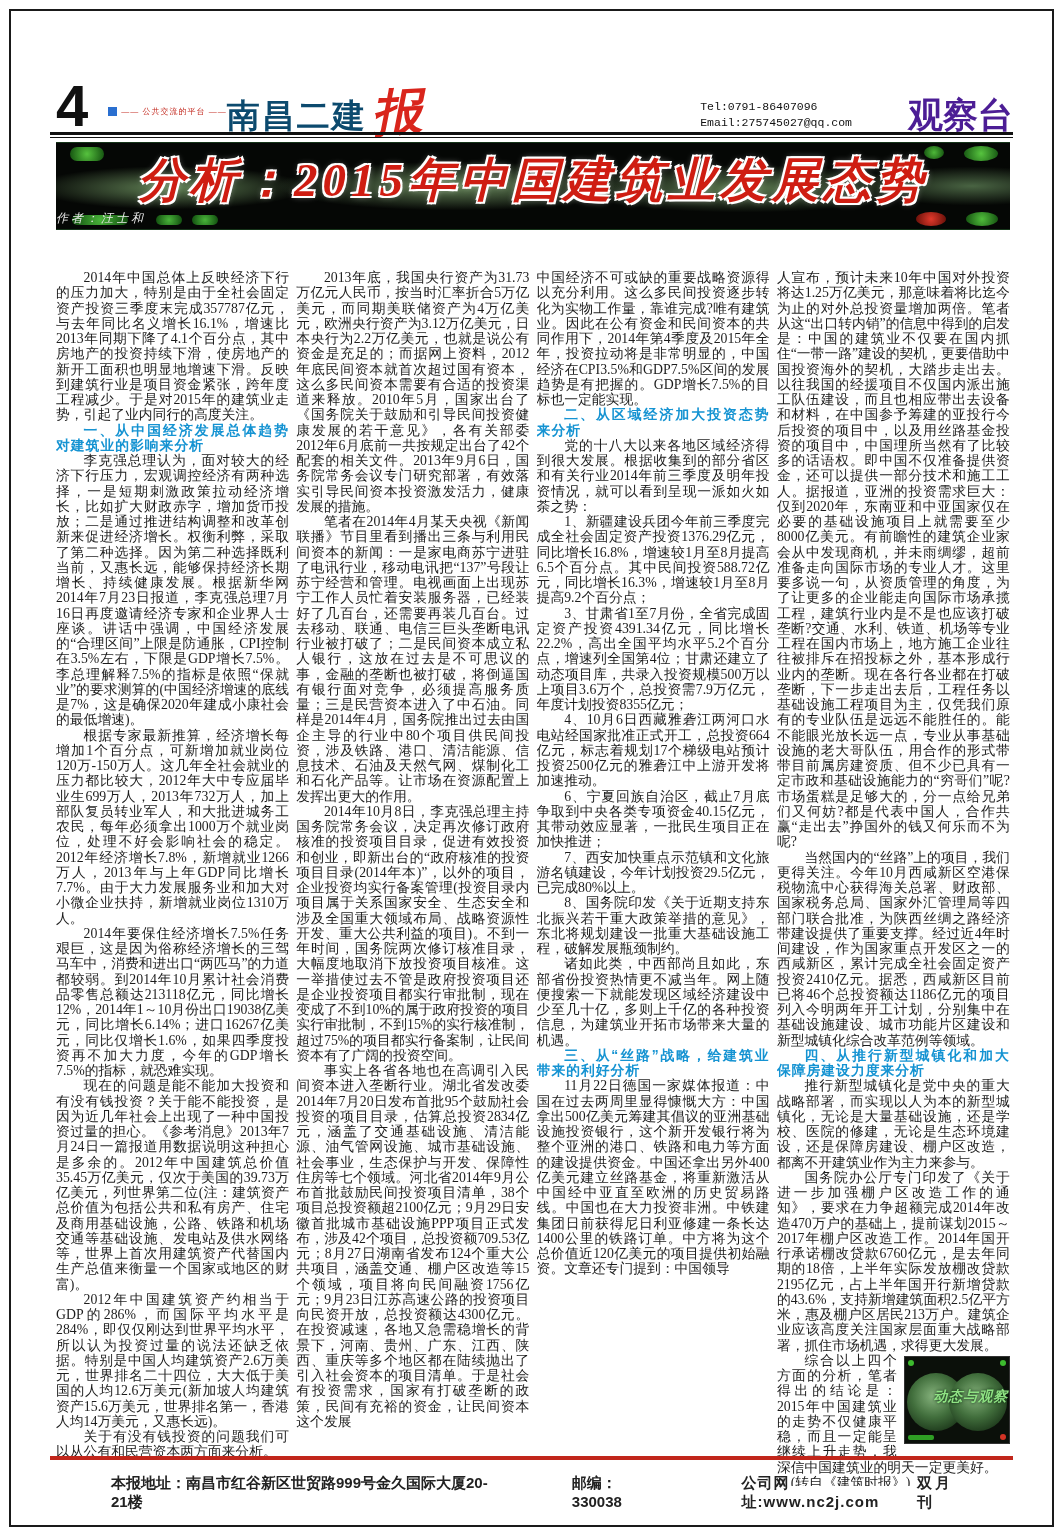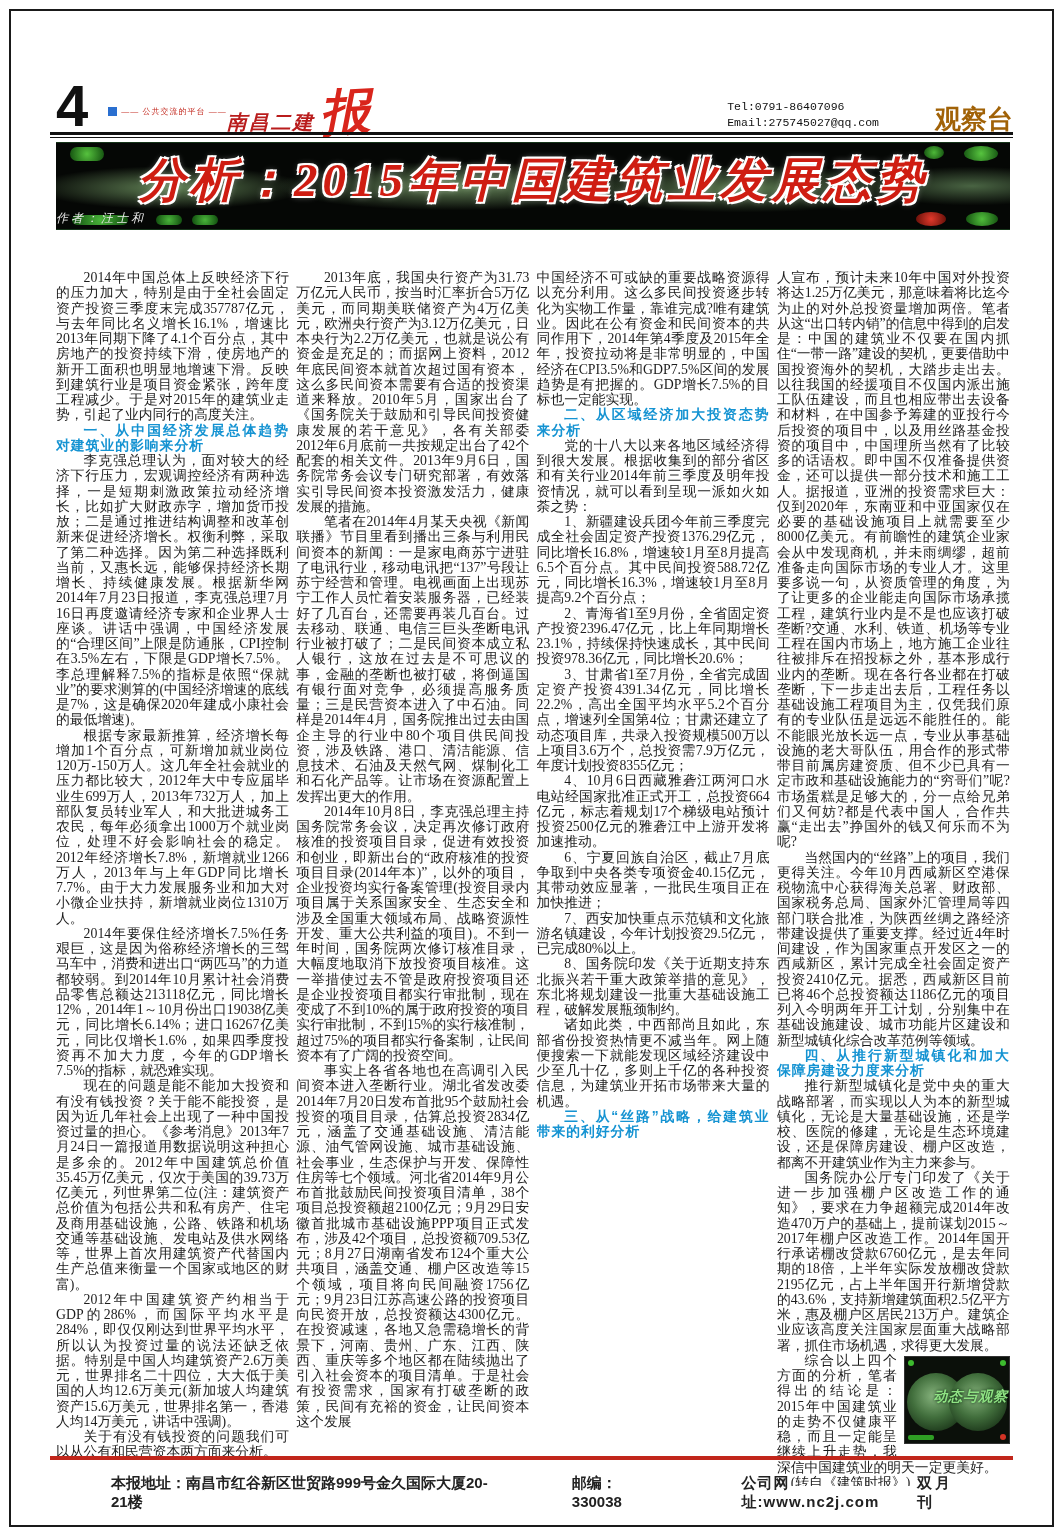--- a/index.html
+++ b/index.html
@@ -7,25 +7,25 @@
        font-family:"Liberation Serif","DejaVu Serif",serif;color:#1c1c1c;}
   .page-frame{position:absolute;left:9px;top:9px;right:9px;bottom:9px;border:2px solid #1a1a1a;pointer-events:none;}
 
   
   .masthead{position:absolute;left:56px;top:66px;right:50px;height:66px;display:flex;align-items:flex-end;}
   .page-num{font-family:"Liberation Sans","DejaVu Sans",sans-serif;font-size:58px;font-weight:700;line-height:0.9;color:#111;}
   .logo{margin-left:20px;display:flex;}
   .logo-tagline{display:flex;align-items:center;font-family:"Liberation Sans",sans-serif;font-size:8px;color:#c3281e;letter-spacing:1px;margin-bottom:1px;}
   .logo-sq{width:9px;height:9px;background:#2a6fd0;margin-right:4px;display:inline-block;}
   .logo-row{display:flex;align-items:flex-end;}
-  .brand{font-family:"Liberation Sans","DejaVu Sans",sans-serif;font-size:20px;font-weight:800;color:#b91c1c;letter-spacing:2px;line-height:1;font-style:italic;}
+  .brand{font-family:"Liberation Sans","DejaVu Sans",sans-serif;font-size:33px;font-weight:800;color:#0c4a6e;letter-spacing:2px;line-height:1;}
   .brand-suffix{font-family:"Liberation Serif",serif;font-style:italic;font-weight:700;font-size:50px;color:#d9251c;line-height:0.8;margin-left:5px;transform:rotate(-3deg);}
   .mast-right{margin-left:auto;display:flex;align-items:flex-end;gap:42px;}
   .contact{font-family:"Liberation Mono","DejaVu Sans Mono",monospace;font-size:11.5px;line-height:1.45;color:#111;text-align:left;}
-  .section-label{font-family:"Liberation Sans",sans-serif;font-size:26px;font-weight:700;color:#a16207;margin-left:14px;line-height:1;}
+  .section-label{font-family:"Liberation Sans",sans-serif;font-size:35px;font-weight:700;color:#4c1d95;margin-left:14px;line-height:1;}
   .rule-thick{position:absolute;left:50px;right:50px;top:132px;height:3px;background:#111;}
   .rule-thin{position:absolute;left:50px;right:50px;top:137px;height:1px;background:#111;}
 
   
   .banner{position:absolute;left:56px;top:142px;width:954px;height:86px;overflow:hidden;
     background:
       radial-gradient(ellipse 190px 30px at 12% 52%, rgba(120,160,105,.80), rgba(30,60,28,0) 72%),
       radial-gradient(ellipse 250px 34px at 42% 50%, rgba(128,168,112,.78), rgba(30,60,28,0) 72%),
       radial-gradient(ellipse 240px 33px at 72% 53%, rgba(120,160,105,.75), rgba(30,60,28,0) 72%),
       radial-gradient(ellipse 150px 27px at 96% 50%, rgba(110,150,100,.65), rgba(30,60,28,0) 72%),
@@ -126,44 +126,44 @@
 
 <div class="article">
 
   <div class="col">
     <p class="para">2014年中国总体上反映经济下行的压力加大，特别是由于全社会固定资产投资三季度末完成357787亿元，与去年同比名义增长16.1%，增速比2013年同期下降了4.1个百分点，其中房地产的投资持续下滑，使房地产的新开工面积也明显地增速下滑。反映到建筑行业是项目资金紧张，跨年度工程减少。于是对2015年的建筑业走势，引起了业内同行的高度关注。</p>
     <p class="sec">一、从中国经济发展总体趋势对建筑业的影响来分析</p>
     <p class="para">李克强总理认为，面对较大的经济下行压力，宏观调控经济有两种选择，一是短期刺激政策拉动经济增长，比如扩大财政赤字，增加货币投放；二是通过推进结构调整和改革创新来促进经济增长。权衡利弊，采取了第二种选择。因为第二种选择既利当前，又惠长远，能够保持经济长期增长、持续健康发展。根据新华网2014年7月23日报道，李克强总理7月16日再度邀请经济专家和企业界人士座谈。讲话中强调，中国经济发展的“合理区间”上限是防通胀，CPI控制在3.5%左右，下限是GDP增长7.5%。李总理解释7.5%的指标是依照“保就业”的要求测算的(中国经济增速的底线是7%，这是确保2020年建成小康社会的最低增速)。</p>
     <p class="para">根据专家最新推算，经济增长每增加1个百分点，可新增加就业岗位120万-150万人。这几年全社会就业的压力都比较大，2012年大中专应届毕业生699万人，2013年732万人，加上部队复员转业军人，和大批进城务工农民，每年必须拿出1000万个就业岗位，处理不好会影响社会的稳定。2012年经济增长7.8%，新增就业1266万人，2013年与上年GDP同比增长7.7%。由于大力发展服务业和加大对小微企业扶持，新增就业岗位1310万人。</p>
     <p class="para">2014年要保住经济增长7.5%任务艰巨，这是因为俗称经济增长的三驾马车中，消费和进出口“两匹马”的力道都较弱。到2014年10月累计社会消费品零售总额达213118亿元，同比增长12%，2014年1～10月份出口19038亿美元，同比增长6.14%；进口16267亿美元，同比仅增长1.6%，如果四季度投资再不加大力度，今年的GDP增长7.5%的指标，就恐难实现。</p>
     <p class="para">现在的问题是能不能加大投资和有没有钱投资？关于能不能投资，是因为近几年社会上出现了一种中国投资过量的担心。《参考消息》2013年7月24日一篇报道用数据说明这种担心是多余的。2012年中国建筑总价值35.45万亿美元，仅次于美国的39.73万亿美元，列世界第二位(注：建筑资产总价值为包括公共和私有房产、住宅及商用基础设施，公路、铁路和机场交通等基础设施、发电站及供水网络等，世界上首次用建筑资产代替国内生产总值来衡量一个国家或地区的财富)。</p>
-    <p class="para">2012年中国建筑资产约相当于GDP的286%，而国际平均水平是284%，即仅仅刚达到世界平均水平，所以认为投资过量的说法还缺乏依据。特别是中国人均建筑资产2.6万美元，世界排名二十四位，大大低于美国的人均12.6万美元(新加坡人均建筑资产15.6万美元，世界排名第一，香港人均14万美元，讲话中强调)。</p>
+    <p class="para">2012年中国建筑资产约相当于GDP的286%，而国际平均水平是284%，即仅仅刚达到世界平均水平，所以认为投资过量的说法还缺乏依据。特别是中国人均建筑资产2.6万美元，世界排名二十四位，大大低于美国的人均12.6万美元(新加坡人均建筑资产15.6万美元，世界排名第一，香港人均14万美元，又惠长远)。</p>
     <p class="para">关于有没有钱投资的问题我们可以从公有和民营资本两方面来分析。</p>
   </div>
 
   <div class="col">
     <p class="para">2013年底，我国央行资产为31.73万亿元人民币，按当时汇率折合5万亿美元，而同期美联储资产为4万亿美元，欧洲央行资产为3.12万亿美元，日本央行为2.2万亿美元，也就是说公有资金是充足的；而据网上资料，2012年底民间资本就首次超过国有资本，这么多民间资本需要有合适的投资渠道来释放。2010年5月，国家出台了《国务院关于鼓励和引导民间投资健康发展的若干意见》，各有关部委2012年6月底前一共按规定出台了42个配套的相关文件。2013年9月6日，国务院常务会议专门研究部署，有效落实引导民间资本投资激发活力，健康发展的措施。</p>
     <p class="para">笔者在2014年4月某天央视《新闻联播》节目里看到播出三条与利用民间资本的新闻：一是家电商苏宁进驻了电讯行业，移动电讯把“137”号段让苏宁经营和管理。电视画面上出现苏宁工作人员忙着安装服务器，已经装好了几百台，还需要再装几百台。过去移动、联通、电信三巨头垄断电讯行业被打破了；二是民间资本成立私人银行，这放在过去是不可思议的事，金融的垄断也被打破，将倒逼国有银行面对竞争，必须提高服务质量；三是民营资本进入了中石油。同样是2014年4月，国务院推出过去由国企主导的行业中80个项目供民间投资，涉及铁路、港口、清洁能源、信息技术、石油及天然气网、煤制化工和石化产品等。让市场在资源配置上发挥出更大的作用。</p>
     <p class="para">2014年10月8日，李克强总理主持国务院常务会议，决定再次修订政府核准的投资项目目录，促进有效投资和创业，即新出台的“政府核准的投资项目目录(2014年本)”，以外的项目，企业投资均实行备案管理(投资目录内项目属于关系国家安全、生态安全和涉及全国重大领域布局、战略资源性开发、重大公共利益的项目)。不到一年时间，国务院两次修订核准目录，大幅度地取消下放投资项目核准。这一举措使过去不管是政府投资项目还是企业投资项目都实行审批制，现在变成了不到10%的属于政府投资的项目实行审批制，不到15%的实行核准制，超过75%的项目都实行备案制，让民间资本有了广阔的投资空间。</p>
     <p class="para">事实上各省各地也在高调引入民间资本进入垄断行业。湖北省发改委2014年7月20日发布首批95个鼓励社会投资的项目目录，估算总投资2834亿元，涵盖了交通基础设施、清洁能源、油气管网设施、城市基础设施、社会事业，生态保护与开发、保障性住房等七个领域。河北省2014年9月公布首批鼓励民间投资项目清单，38个项目总投资额超2100亿元；9月29日安徽首批城市基础设施PPP项目正式发布，涉及42个项目，总投资额709.53亿元；8月27日湖南省发布124个重大公共项目，涵盖交通、棚户区改造等15个领域，项目将向民间融资1756亿元；9月23日江苏高速公路的投资项目向民资开放，总投资额达4300亿元。在投资减速，各地又急需稳增长的背景下，河南、贵州、广东、江西、陕西、重庆等多个地区都在陆续抛出了引入社会资本的项目清单。于是社会有投资需求，国家有打破垄断的政策，民间有充裕的资金，让民间资本这个发展</p>
   </div>
 
   <div class="col">
     <p class="cont">中国经济不可或缺的重要战略资源得以充分利用。这么多民间投资逐步转化为实物工作量，靠谁完成?唯有建筑业。因此在公有资金和民间资本的共同作用下，2014年第4季度及2015年全年，投资拉动将是非常明显的，中国经济在CPI3.5%和GDP7.5%区间的发展趋势是有把握的。GDP增长7.5%的目标也一定能实现。</p>
     <p class="sec">二、从区域经济加大投资态势来分析</p>
     <p class="para">党的十八大以来各地区域经济得到很大发展。根据收集到的部分省区和有关行业2014年前三季度及明年投资情况，就可以看到呈现一派如火如荼之势：</p>
     <p class="para">1、新疆建设兵团今年前三季度完成全社会固定资产投资1376.29亿元，同比增长16.8%，增速较1月至8月提高6.5个百分点。其中民间投资588.72亿元，同比增长16.3%，增速较1月至8月提高9.2个百分点；</p>
-    <p class="para">2、青海省1至9月份，全省固定资产投资2396.47亿元，比上年同期增长23.1%，持续保持快速成长，其中民间投资978.36亿元，同比增长20.6%；</p>
     <p class="para">3、甘肃省1至7月份，全省完成固定资产投资4391.34亿元，同比增长22.2%，高出全国平均水平5.2个百分点，增速列全国第4位；甘肃还建立了动态项目库，共录入投资规模500万以上项目3.6万个，总投资需7.9万亿元，年度计划投资8355亿元；</p>
     <p class="para">4、10月6日西藏雅砻江两河口水电站经国家批准正式开工，总投资664亿元，标志着规划17个梯级电站预计投资2500亿元的雅砻江中上游开发将加速推动。</p>
     <p class="para">6、宁夏回族自治区，截止7月底争取到中央各类专项资金40.15亿元，其带动效应显著，一批民生项目正在加快推进；</p>
     <p class="para">7、西安加快重点示范镇和文化旅游名镇建设，今年计划投资29.5亿元，已完成80%以上。</p>
     <p class="para">8、国务院印发《关于近期支持东北振兴若干重大政策举措的意见》，东北将规划建设一批重大基础设施工程，破解发展瓶颈制约。</p>
     <p class="para">诸如此类，中西部尚且如此，东部省份投资热情更不减当年。网上随便搜索一下就能发现区域经济建设中少至几十亿，多则上千亿的各种投资信息，为建筑业开拓市场带来大量的机遇。</p>
     <p class="sec">三、从“丝路”战略，给建筑业带来的利好分析</p>
+    <p class="para">11月22日德国一家媒体报道：中国在过去两周里显得慷慨大方：中国拿出500亿美元筹建其倡议的亚洲基础设施投资银行，这个新开发银行将为整个亚洲的港口、铁路和电力等方面的建设提供资金。中国还拿出另外400亿美元建立丝路基金，将重新激活从中国经中亚直至欧洲的历史贸易路线。中国也在大力投资非洲。中铁建集团日前获得尼日利亚修建一条长达1400公里的铁路订单。中方将为这个总价值近120亿美元的项目提供初始融资。文章还专门提到：中国领导</p>
   </div>
 
   <div class="col">
     <p class="cont">人宣布，预计未来10年中国对外投资将达1.25万亿美元，那意味着将比迄今为止的对外总投资量增加两倍。笔者从这“出口转内销”的信息中得到的启发是：中国的建筑业不仅要在国内抓住“一带一路”建设的契机，更要借助中国投资海外的契机，大踏步走出去。以往我国的经援项目不仅国内派出施工队伍建设，而且也相应带出去设备和材料，在中国参予筹建的亚投行今后投资的项目中，以及用丝路基金投资的项目中，中国理所当然有了比较多的话语权。即中国不仅准备提供资金，还可以提供一部分技术和施工工人。据报道，亚洲的投资需求巨大：仅到2020年，东南亚和中亚国家仅在必要的基础设施项目上就需要至少8000亿美元。有前瞻性的建筑企业家会从中发现商机，并未雨绸缪，超前准备走向国际市场的专业人才。这里要多说一句，从资质管理的角度，为了让更多的企业能走向国际市场承揽工程，建筑行业内是不是也应该打破垄断?交通、水利、铁道、机场等专业工程在国内市场上，地方施工企业往往被排斥在招投标之外，基本形成行业内的垄断。现在各行各业都在打破垄断，下一步走出去后，工程任务以基础设施工程项目为主，仅凭我们原有的专业队伍是远远不能胜任的。能不能眼光放长远一点，专业从事基础设施的老大哥队伍，用合作的形式带带目前属房建资质、但不少已具有一定市政和基础设施能力的“穷哥们”呢?市场蛋糕是足够大的，分一点给兄弟们又何妨?都是代表中国人，合作共赢“走出去”挣国外的钱又何乐而不为呢?</p>
     <p class="para">当然国内的“丝路”上的项目，我们更得关注。今年10月西咸新区空港保税物流中心获得海关总署、财政部、国家税务总局、国家外汇管理局等四部门联合批准，为陕西丝绸之路经济带建设提供了重要支撑。经过近4年时间建设，作为国家重点开发区之一的西咸新区，累计完成全社会固定资产投资2410亿元。据悉，西咸新区目前已将46个总投资额达1186亿元的项目列入今明两年开工计划，分别集中在基础设施建设、城市功能片区建设和新型城镇化综合改革范例等领域。</p>
     <p class="sec">四、从推行新型城镇化和加大保障房建设力度来分析</p>
     <p class="para">推行新型城镇化是党中央的重大战略部署，而实现以人为本的新型城镇化，无论是大量基础设施，还是学校、医院的修建，无论是生态环境建设，还是保障房建设、棚户区改造，都离不开建筑业作为主力来参与。</p>
     <p class="para">国务院办公厅专门印发了《关于进一步加强棚户区改造工作的通知》，要求在力争超额完成2014年改造470万户的基础上，提前谋划2015～2017年棚户区改造工作。2014年国开行承诺棚改贷款6760亿元，是去年同期的18倍，上半年实际发放棚改贷款2195亿元，占上半年国开行新增贷款的43.6%，支持新增建筑面积2.5亿平方米，惠及棚户区居民213万户。建筑企业应该高度关注国家层面重大战略部署，抓住市场机遇，求得更大发展。</p>
     <p class="para">
       <span class="spot-img">

